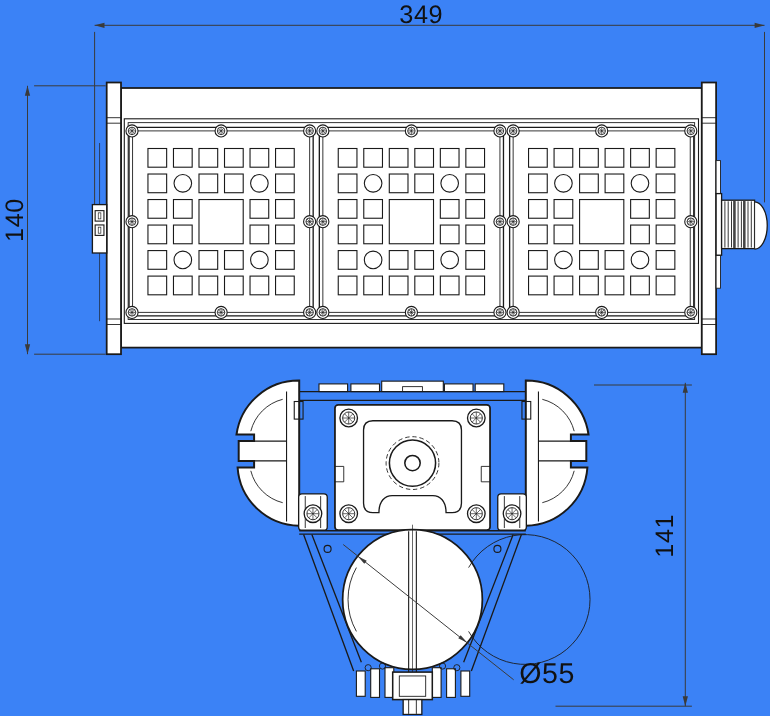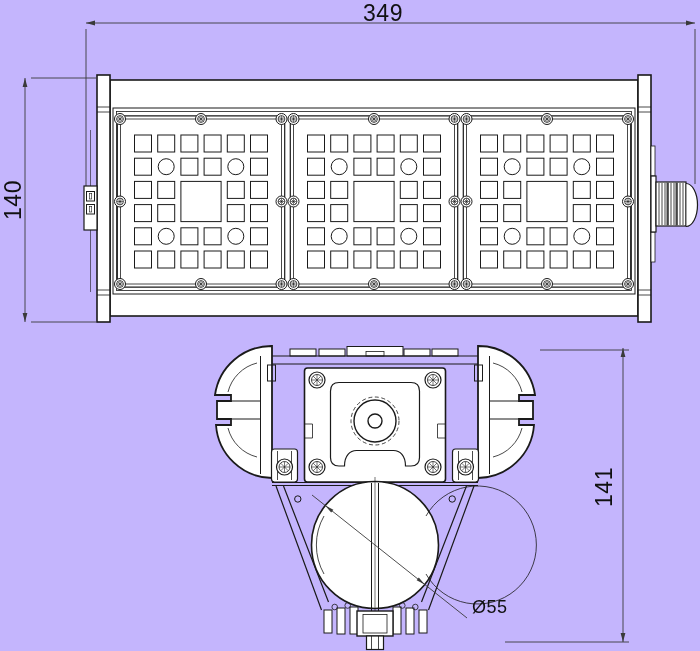--- a/index.html
+++ b/index.html
@@ -1,33 +1,33 @@
 <!DOCTYPE html>
 <html style="--line: #1a1a1a; --dim: #3a3a3a;"><head>
 <meta charset="utf-8">
 <style>
   html,body{margin:0;padding:0;background:#fff;width:700px;height:651px;overflow:hidden;}
-  .canvas{position:relative;width:700px;height:651px;background:#c4b5fd;
+  .canvas{position:relative;width:700px;height:651px;background:#3b82f6;
           font-family:"Liberation Sans", sans-serif;}
   svg{position:absolute;left:0;top:0;}
   
   .s06{stroke:var(--line,#1a1a1a);stroke-width:.6;fill:none}
   .s08{stroke:var(--line,#1a1a1a);stroke-width:.8;fill:none}
   .s1 {stroke:var(--line,#1a1a1a);stroke-width:1;fill:none}
   .s12{stroke:var(--line,#1a1a1a);stroke-width:1.2;fill:none}
   .s14{stroke:var(--line,#1a1a1a);stroke-width:1.4;fill:none}
   .s15{stroke:var(--line,#1a1a1a);stroke-width:1.6;fill:none}
   .s18{stroke:var(--line,#1a1a1a);stroke-width:1.8;fill:none}
   .fw{fill:#fff}
   .dim{stroke:var(--dim,#3a3a3a);stroke-width:.9;fill:none}
   .arr{fill:var(--dim,#3a3a3a);stroke:none}
   .dim-label{position:absolute;color:#111;font-size:23px;letter-spacing:.5px;white-space:nowrap;}
   .rot{transform:translate(-50%,-50%) rotate(-90deg);}
   .ctr{transform:translate(-50%,-50%);}
-  .big{font-size:18px;}
+  .big{font-size:26px;}
 </style>
 </head>
 <body>
 
 <div class="canvas">
 
 <svg width="700" height="651" viewBox="0 0 700 651">
   <defs>
 
     <g id="screw-f">

